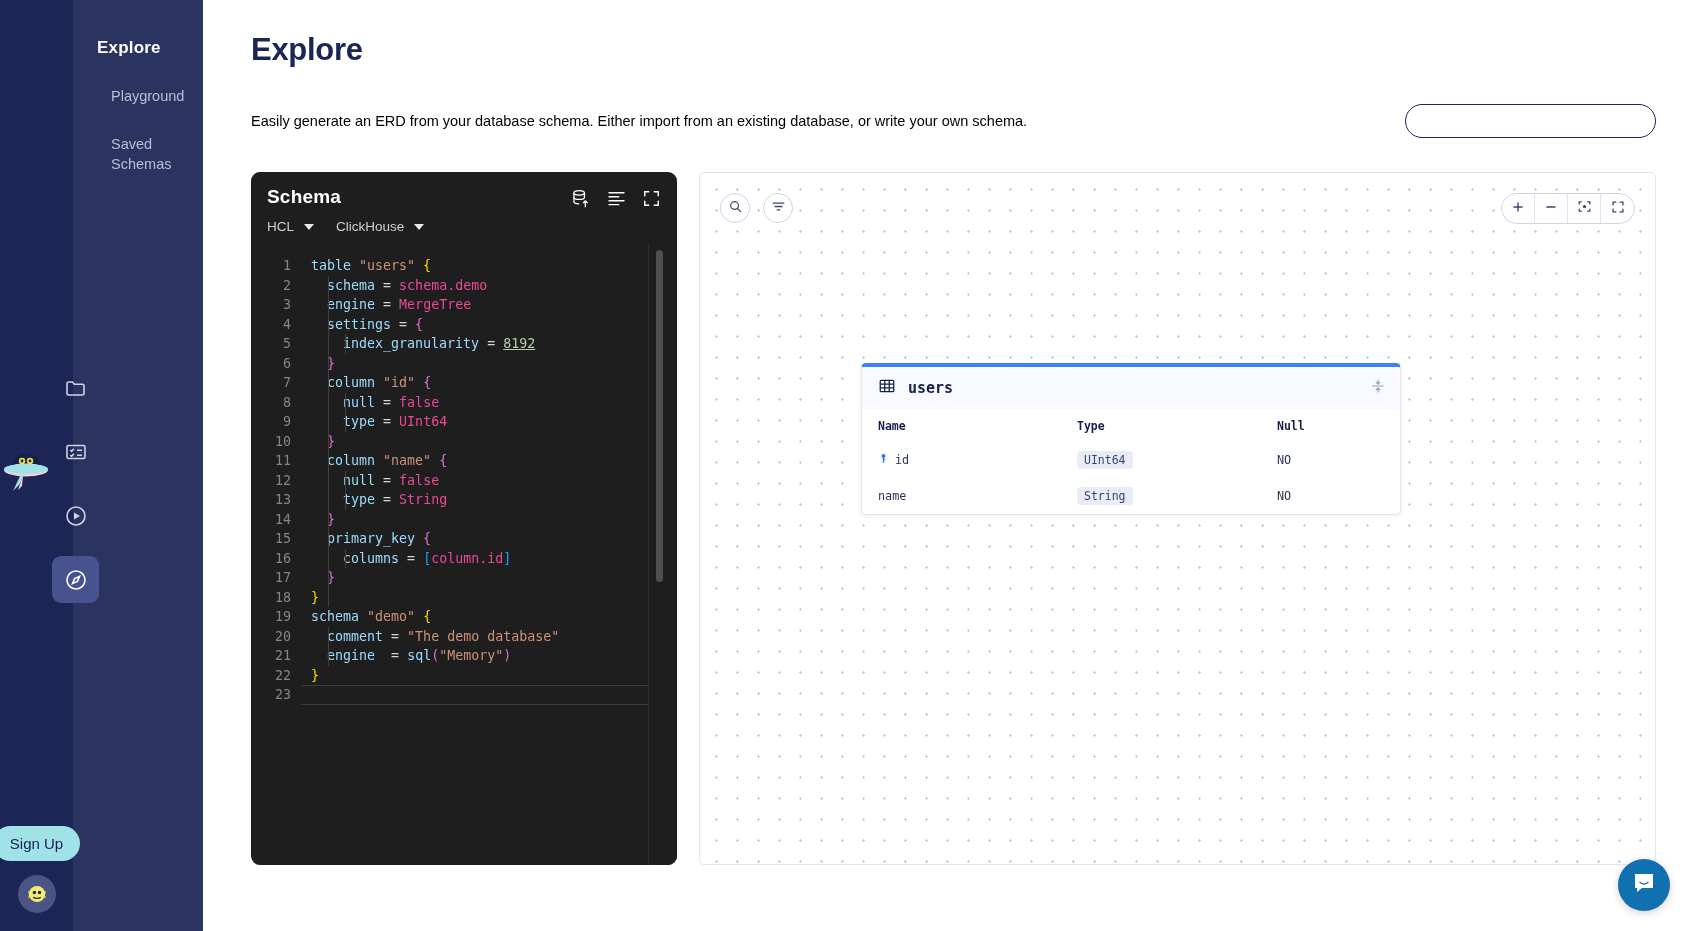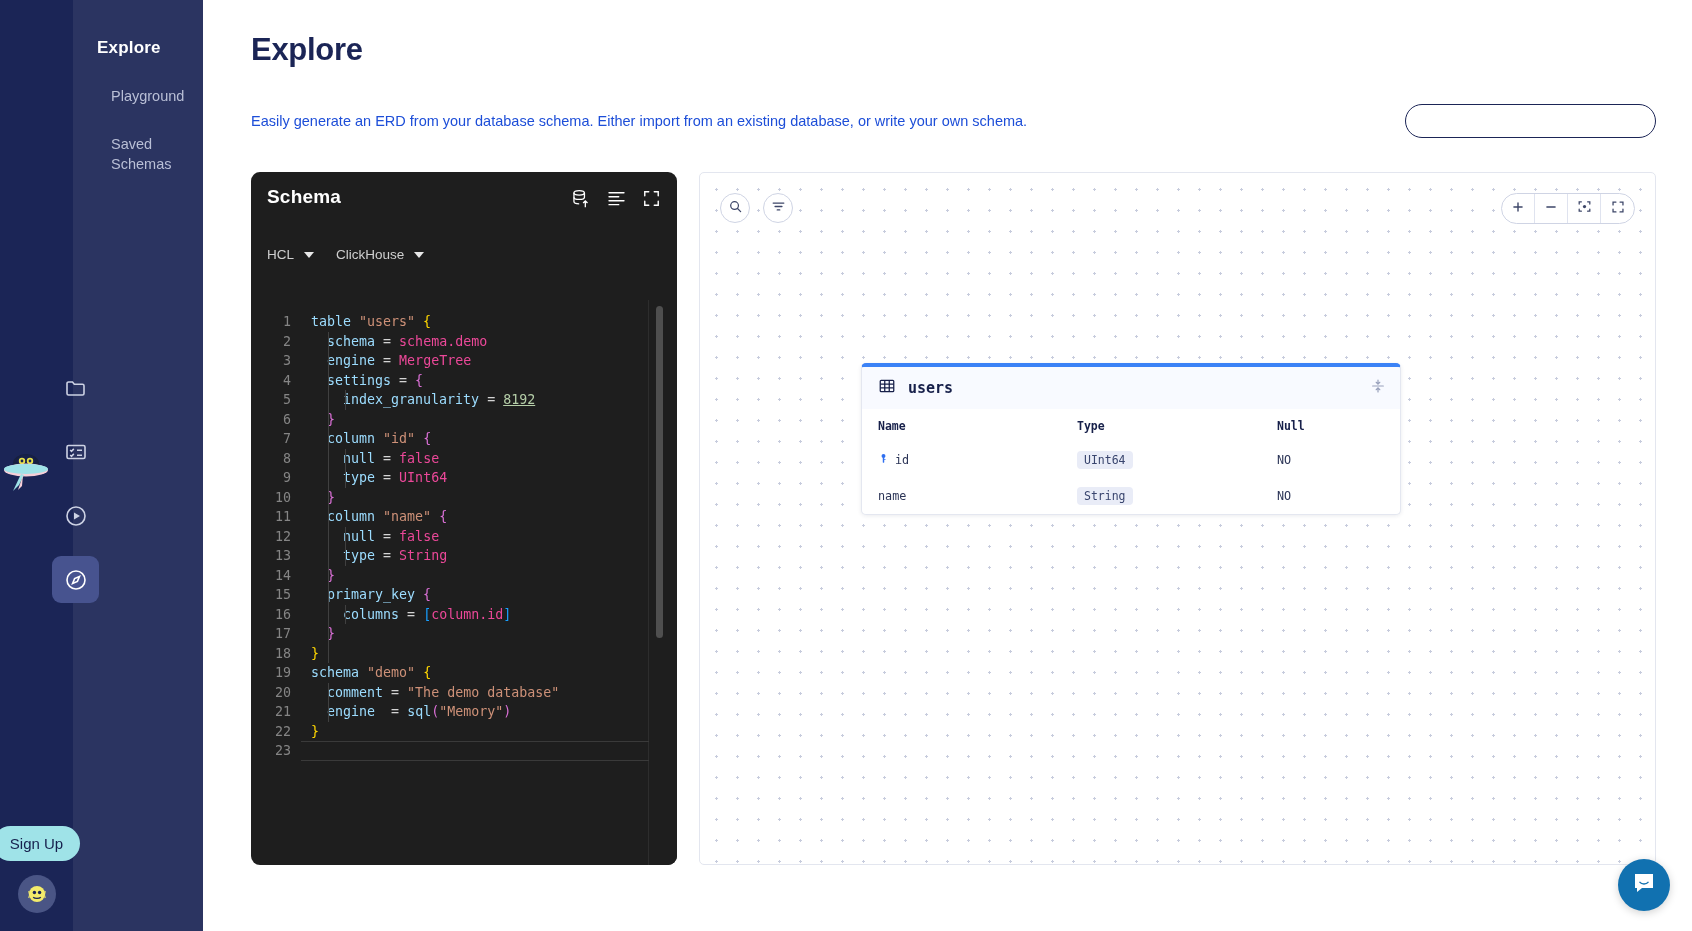--- a/index.html
+++ b/index.html
@@ -71,41 +71,41 @@
     position: relative; overflow: hidden;
   }
   .page-title {
     color: #1b2556; font-size: 31px; font-weight: bold;
     letter-spacing: -.3px; margin-top: 10px;
   }
   .subrow {
     display: flex; align-items: center; justify-content: space-between;
     margin-top: 36px;
   }
-  .subtitle { color: #1d4ed8; font-size: 14.5px; }
+  .subtitle { color: #000000; font-size: 14.5px; }
 
   .seg {
     display: flex; border: 1.4px solid #1b2556; border-radius: 21px;
     overflow: hidden; height: 34px;
   }
   .seg-btn {
     font-size: 14px; font-family: "Liberation Sans", sans-serif;
     border: none; cursor: pointer; padding: 0 22px;
     background: #ffffff; color: #1b2556; margin-top: 45px;
   }
   .seg-btn.active { background: #1b2556; color: #ffffff; }
 
   
   .content { display: flex; gap: 22px; margin-top: 34px; }
 
   
   .editor-panel {
     width: 426px; flex: 0 0 426px; height: 693px;
     background: #1e1e1e; border-radius: 9px;
-    display: flex; flex-direction: column; overflow: hidden; gap: 28px;
+    display: flex; flex-direction: column; overflow: hidden;
   }
   .ed-head {
     padding: 14px 16px 0 16px;
     display: flex; align-items: flex-start; justify-content: space-between;
   }
   .ed-title { color: #ffffff; font-size: 19px; font-weight: bold; letter-spacing: .2px; }
   .ed-actions { display: flex; gap: 15px; align-items: center; padding-top: 2px; }
   .ed-icon { cursor: pointer; display: block; }
   .ed-selects { display: flex; gap: 22px; padding: 6px 16px 10px 16px; align-items: center; }
   .ed-select {

